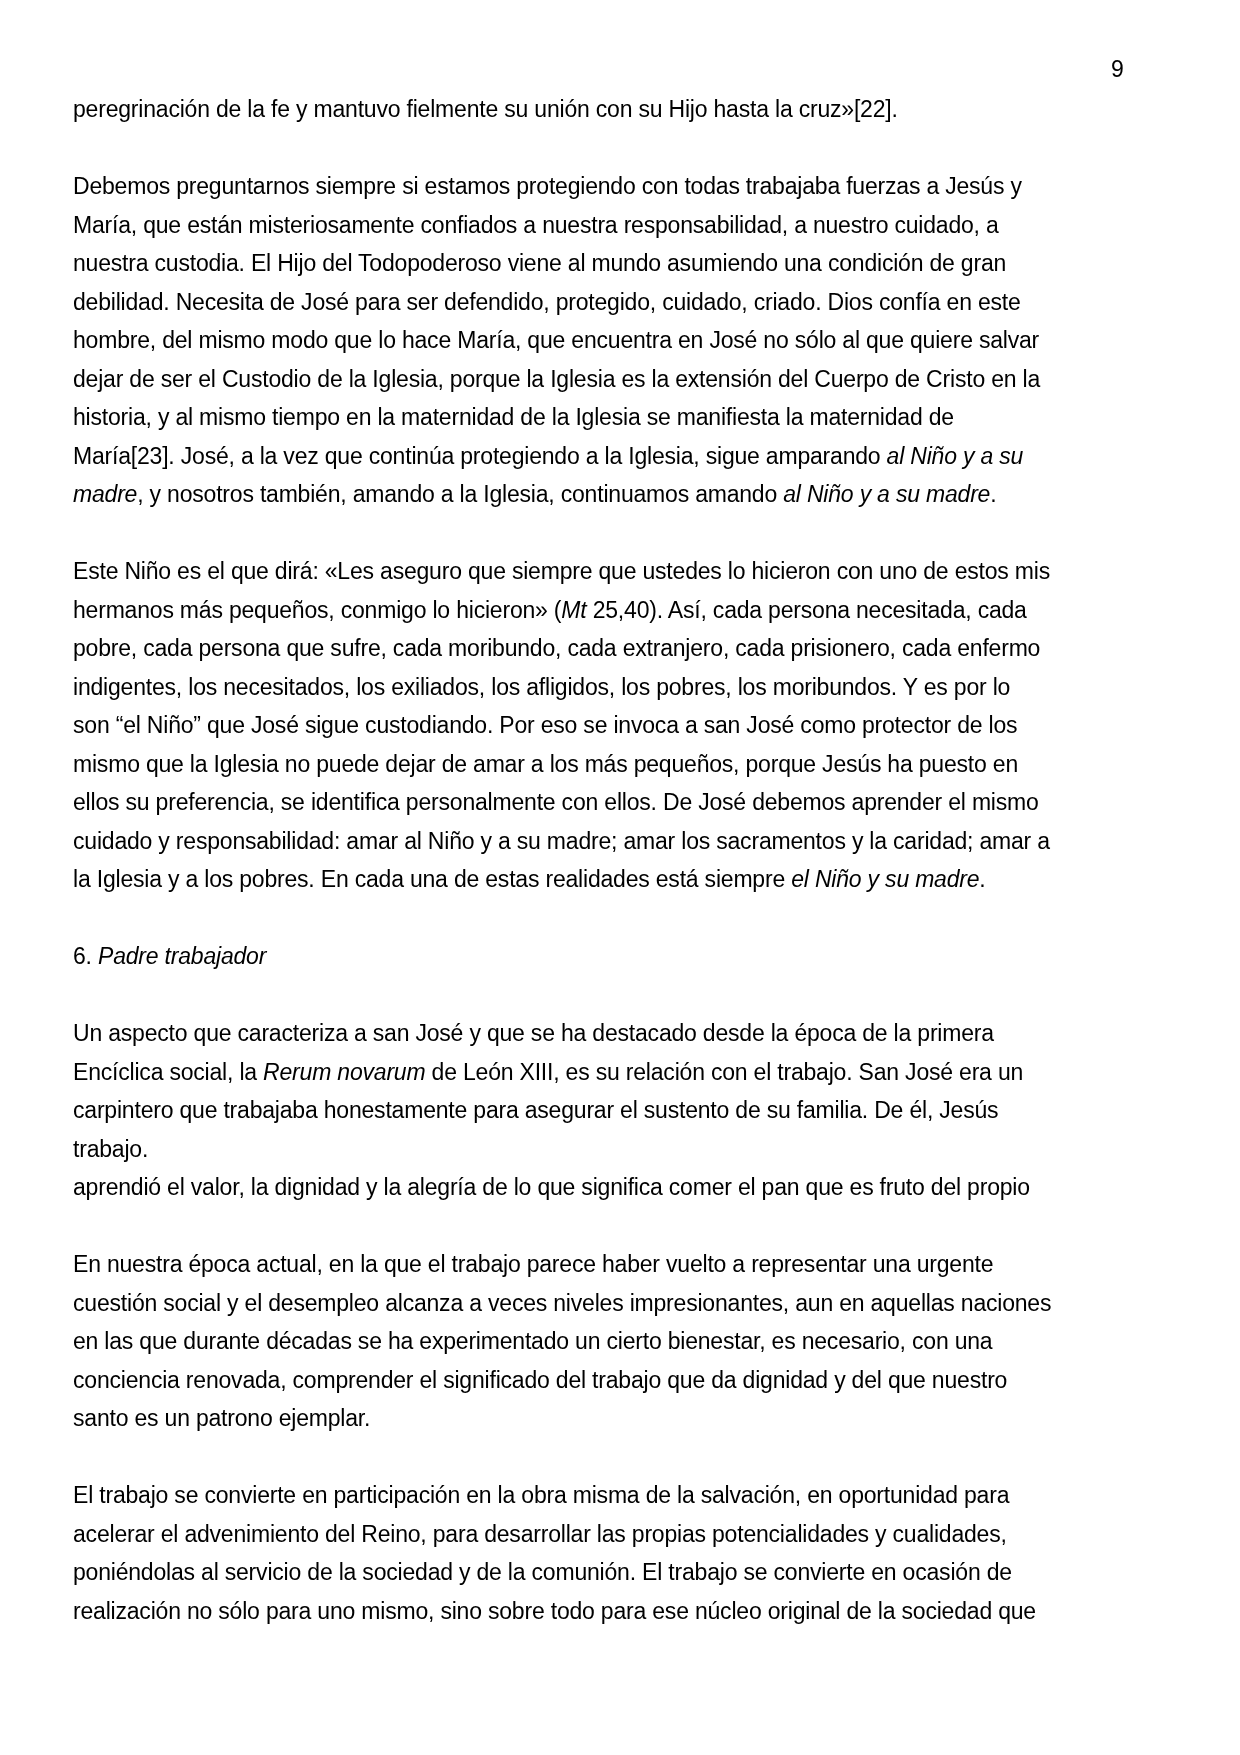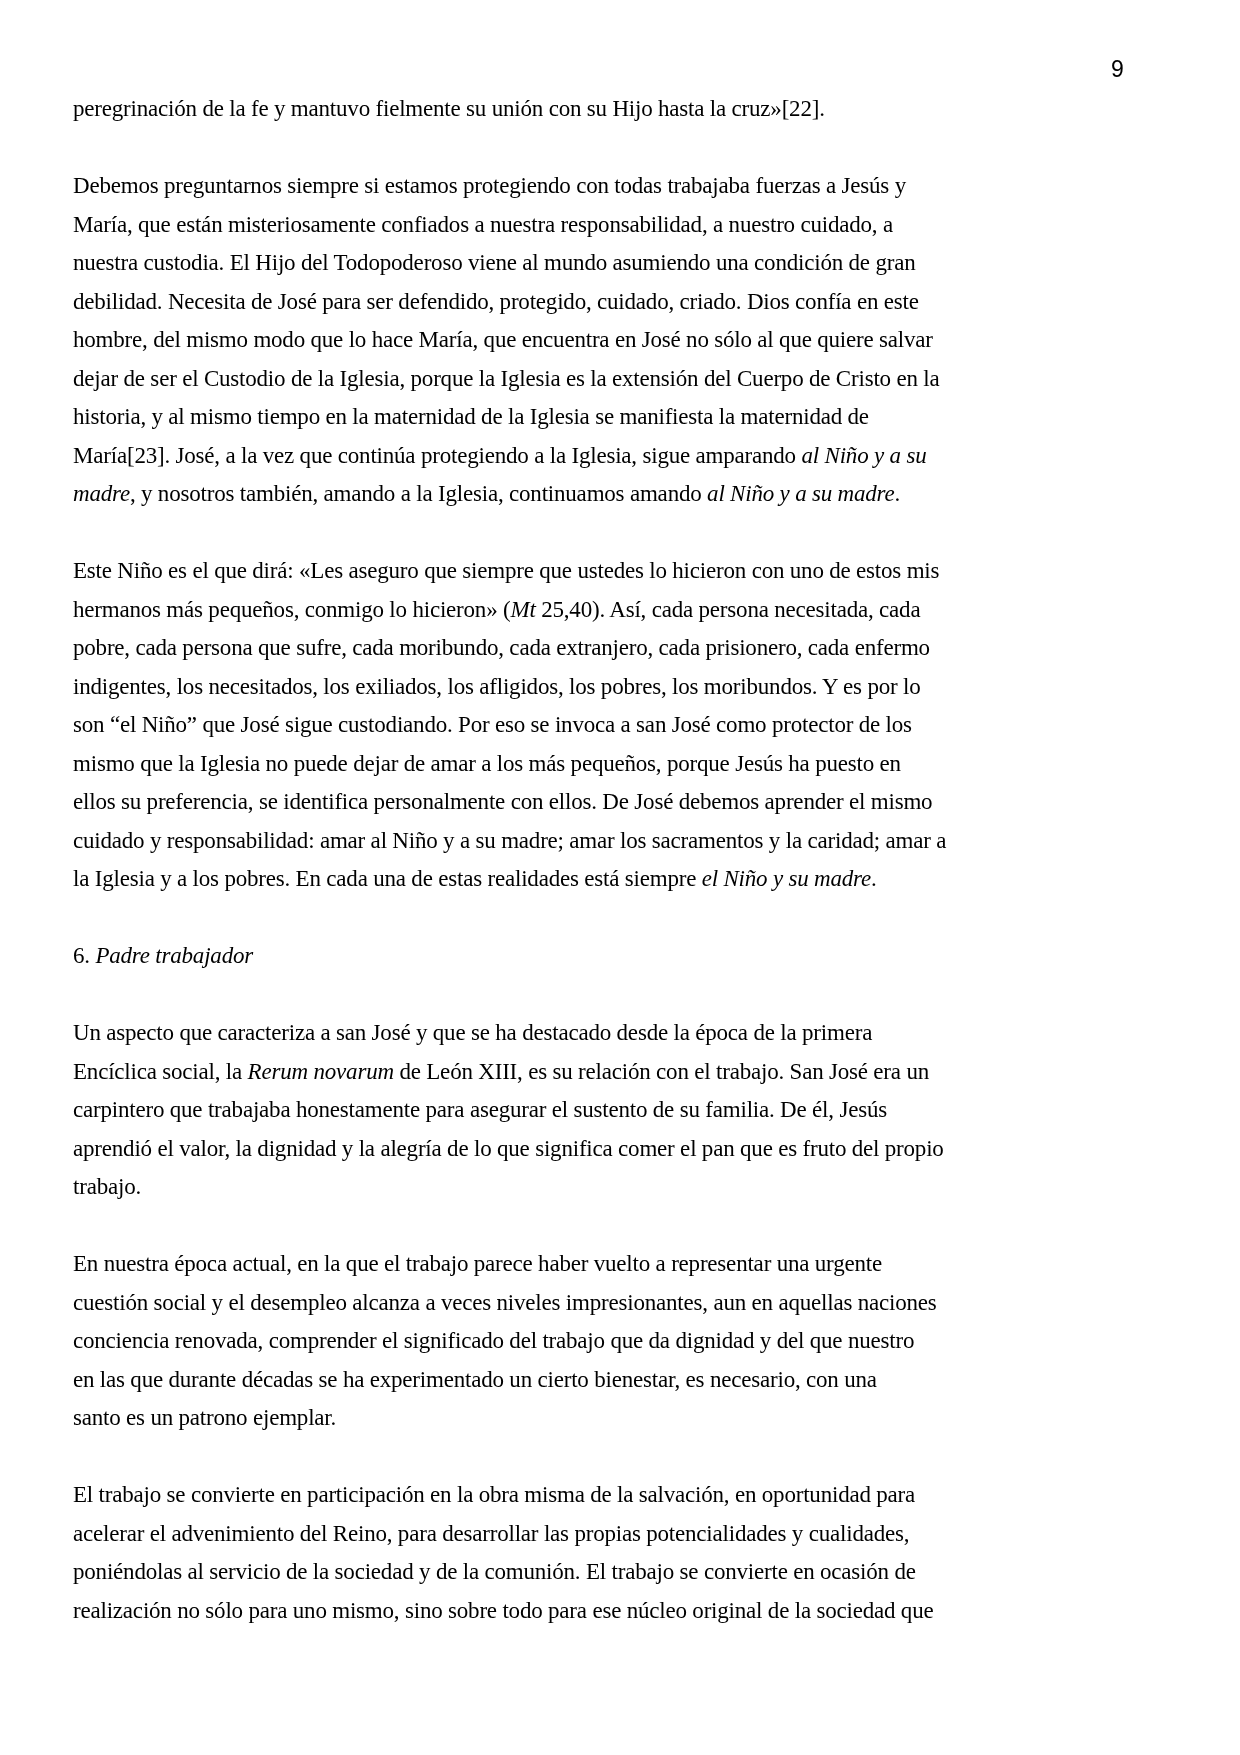--- a/index.html
+++ b/index.html
@@ -27,21 +27,20 @@
     letter-spacing: -0.2px;
   }
   .content {
     position: absolute;
     top: 90px;
     left: 73px;
     width: 1130px;
     font-size: 23px;
     line-height: 38.5px;
     letter-spacing: -0.2px;
-    font-family: Liberation Serif, serif;
   }
   .para { margin: 38.5px 0 0 0; }
   .para:first-child { margin-top: 0; }
   .line { white-space: nowrap; height: 38.5px; }
   .i { font-style: italic; }
 </style>
 </head>
 <body style="background: rgb(255, 255, 255); color: rgb(0, 0, 0);">
 
 <div class="page">
@@ -72,28 +71,28 @@
         <div class="line"><span>cuidado y responsabilidad: amar al Niño y a su madre; amar los sacramentos y la caridad; amar a</span></div>
         <div class="line"><span>la Iglesia y a los pobres. En cada una de estas realidades está siempre </span><span class="i">el Niño y su madre</span><span>.</span></div>
       </div>
       <div class="para">
         <div class="line"><span>6. </span><span class="i">Padre trabajador</span></div>
       </div>
       <div class="para">
         <div class="line"><span>Un aspecto que caracteriza a san José y que se ha destacado desde la época de la primera</span></div>
         <div class="line"><span>Encíclica social, la </span><span class="i">Rerum novarum</span><span> de León XIII, es su relación con el trabajo. San José era un</span></div>
         <div class="line"><span>carpintero que trabajaba honestamente para asegurar el sustento de su familia. De él, Jesús</span></div>
+        <div class="line"><span>trabajo.</span></div>
         <div class="line"><span>aprendió el valor, la dignidad y la alegría de lo que significa comer el pan que es fruto del propio</span></div>
-        <div class="line"><span>trabajo.</span></div>
       </div>
       <div class="para">
         <div class="line"><span>En nuestra época actual, en la que el trabajo parece haber vuelto a representar una urgente</span></div>
         <div class="line"><span>cuestión social y el desempleo alcanza a veces niveles impresionantes, aun en aquellas naciones</span></div>
+        <div class="line"><span>en las que durante décadas se ha experimentado un cierto bienestar, es necesario, con una</span></div>
         <div class="line"><span>conciencia renovada, comprender el significado del trabajo que da dignidad y del que nuestro</span></div>
-        <div class="line"><span>en las que durante décadas se ha experimentado un cierto bienestar, es necesario, con una</span></div>
         <div class="line"><span>santo es un patrono ejemplar.</span></div>
       </div>
       <div class="para">
         <div class="line"><span>El trabajo se convierte en participación en la obra misma de la salvación, en oportunidad para</span></div>
         <div class="line"><span>acelerar el advenimiento del Reino, para desarrollar las propias potencialidades y cualidades,</span></div>
         <div class="line"><span>poniéndolas al servicio de la sociedad y de la comunión. El trabajo se convierte en ocasión de</span></div>
         <div class="line"><span>realización no sólo para uno mismo, sino sobre todo para ese núcleo original de la sociedad que</span></div>
       </div>
     </div>
 </div>

